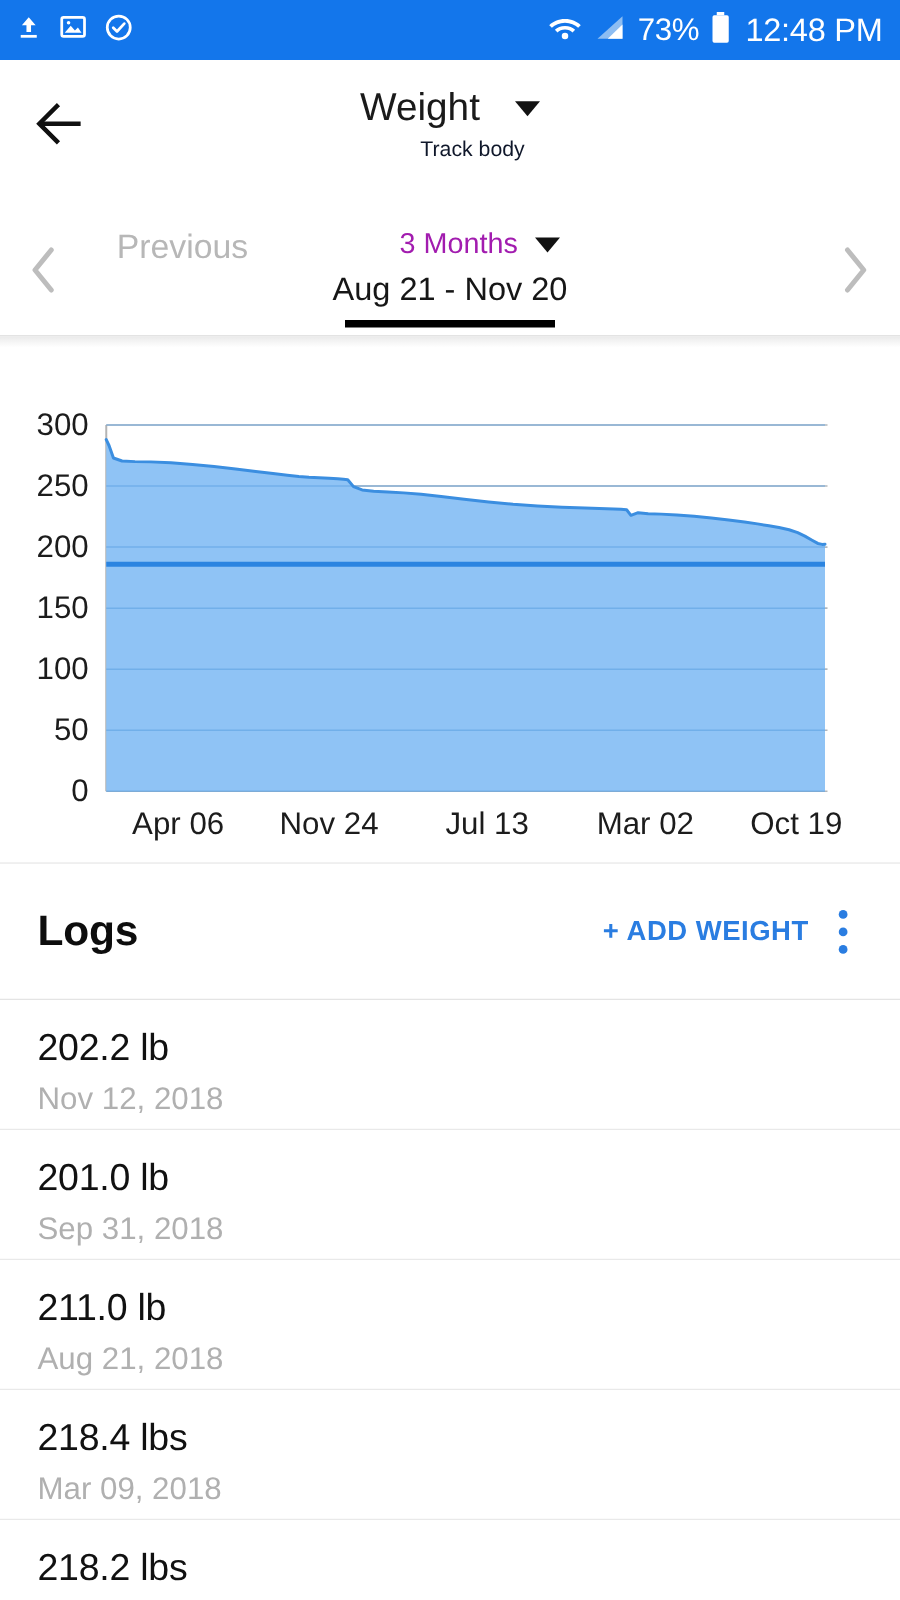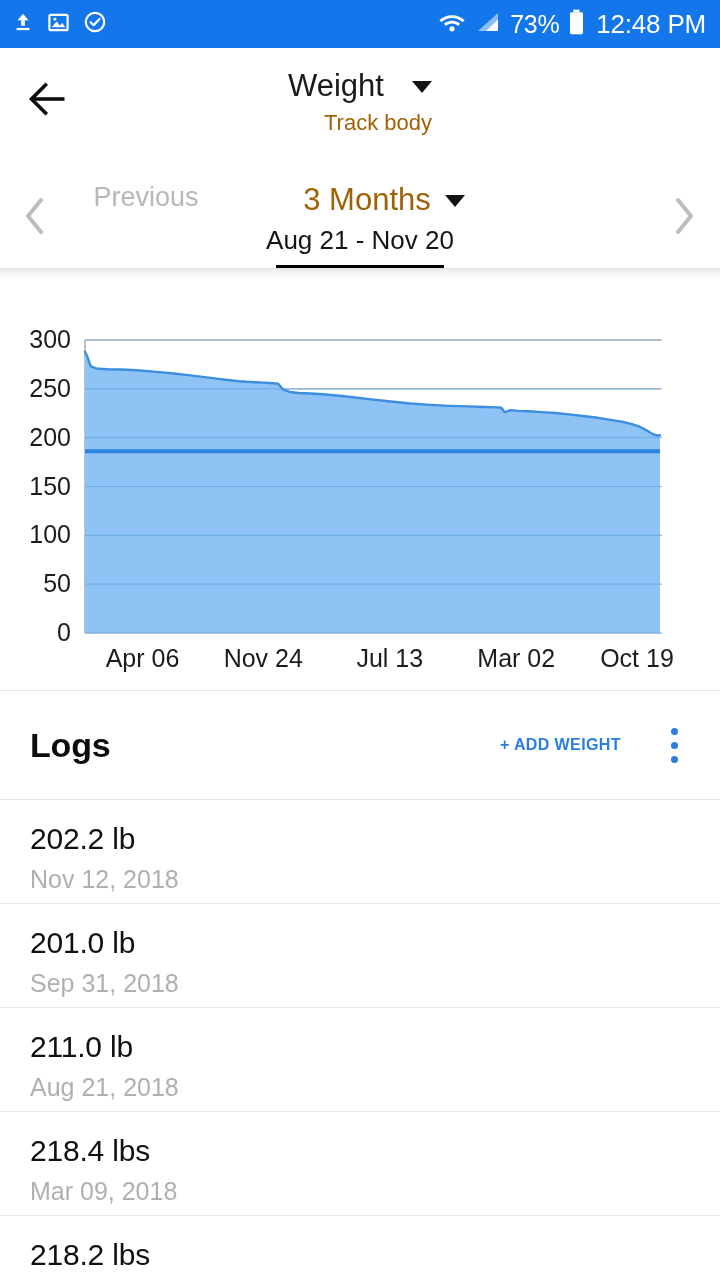--- a/index.html
+++ b/index.html
@@ -74,22 +74,22 @@
     display: flex;
     align-items: center;
     gap: 28px;
   }
   .title-main {
     font-size: 31px;
     color: #1a1a1a;
     line-height: 1.15;
   }
   .title-sub {
-    font-size: 22px;
-    color: #a16207;
+    font-size: 17px;
+    color: #0f172a;
     margin-top: 6px;
     line-height: 1.2;
     margin-left: 36px;
   }
   .caret {
     width: 0; height: 0;
     border-left: 10px solid transparent;
     border-right: 10px solid transparent;
     border-top: 12px solid #121212;
     margin-top: 3px;
@@ -134,22 +134,22 @@
     position: absolute;
     left: 0; right: 0; top: 18px;
     display: flex;
     flex-direction: column;
     align-items: center;
   }
   .period-current .c-row {
     display: flex; align-items: center; gap: 14px;
   }
   .period-current .c-label {
-    font-size: 31px;
-    color: #a16207;
+    font-size: 23px;
+    color: #a21caf;
     line-height: 1.2;
     margin-left: 48px;
   }
   .period-current .c-range {
     font-size: 26px;
     color: #161616;
     margin-top: 7px;
     line-height: 1.2;
   }
   .period-underline {
@@ -200,22 +200,22 @@
   .logs-title {
     position: absolute;
     left: 30px;
     font-size: 34px;
     font-weight: bold;
     color: #0d0d0d;
     letter-spacing: -0.2px;
   }
   .add-weight-btn {
     position: absolute;
-    right: 99px;
-    font-size: 16px;
+    right: 73px;
+    font-size: 22px;
     font-weight: bold;
     color: #2a7de1;
     letter-spacing: 0.4px;
     white-space: nowrap;
   }
   .overflow-menu {
     position: absolute;
     right: 26px;
     width: 40px; height: 54px;
     display: flex;

